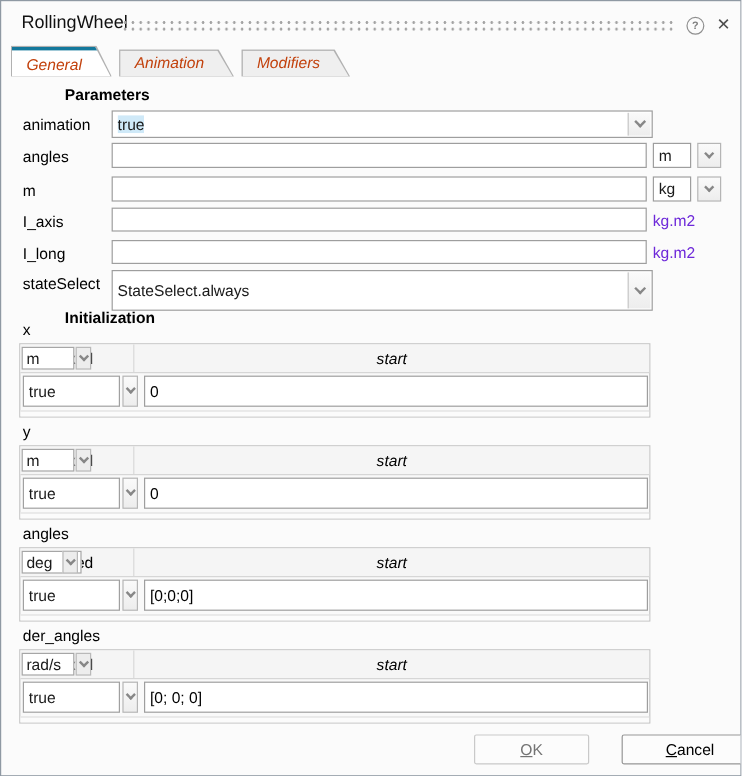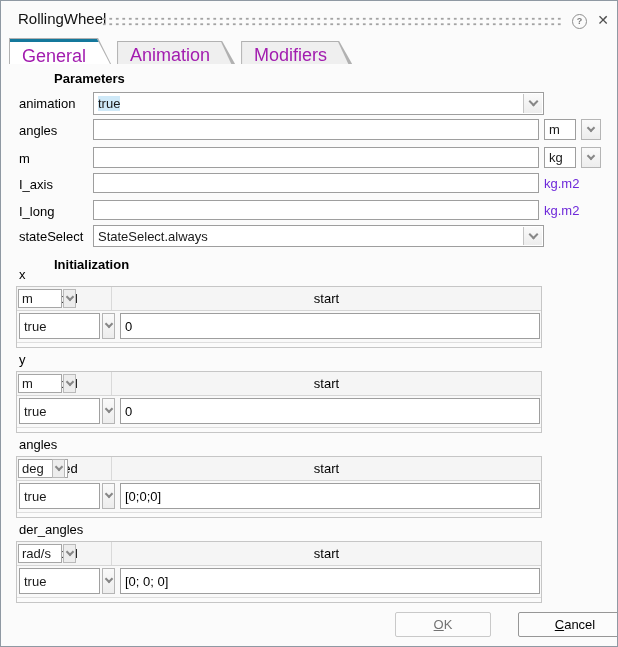--- a/index.html
+++ b/index.html
@@ -28,22 +28,22 @@
   }
   .close-btn {
     position:absolute; left:593px; top:10px; width:18px; height:18px;
     display:flex; align-items:center; justify-content:center;
     color:#4f4f4f; font-size:14px; line-height:1;
   }
   
   .tabbar { position:absolute; left:8px; top:37px; height:26px; display:flex; align-items:flex-end; }
   .tab { position:relative; margin-right:6px; padding:1px 1px 0 1px; background:#b1b1b1;
          clip-path: polygon(0 0, calc(100% - 13px) 0, 100% 100%, 0 100%); }
-  .tab-inner { background:#efefef; padding:3px 24px 4px 12px; font-size:18px; color:#a21caf;
-         clip-path: polygon(0 0, calc(100% - 13px) 0, 100% 100%, 0 100%); }
+  .tab-inner { background:#efefef; padding:3px 24px 4px 12px; font-size:13px; color:#c2410c;
+         clip-path: polygon(0 0, calc(100% - 13px) 0, 100% 100%, 0 100%); font-style: italic; }
   .tab.active { height:26px; }
   .tab.inactive { height:23px; }
   .tab.active .tab-inner { background:#ffffff; border-top:3px solid var(--accent); padding-top:4px; height:25px; }
   
   .flabel { position:absolute; left:18px; color:#000; }
   .heading { position:absolute; left:18px; font-weight:bold; color:#000;margin-left:35px; }
   .tinput {
     position:absolute; border:1px solid #9e9e9e; background:#fff;
     font-family:inherit; font-size:13px; color:#000; padding:0 4px; outline:none;
   }
@@ -65,21 +65,21 @@
   .chev { width:7px; height:7px; border-right:2px solid #878787; border-bottom:2px solid #878787;
           transform:rotate(45deg); margin-top:-4px; }
   .chev.sm { width:6px; height:6px; }
   .unitlabel { position:absolute; left:543px; color:#6d28d9; }
   
   .itable { position:absolute; left:15px; width:526px; height:62px;
             border:1px solid #c6c6c6; background:#f9f9f9; }
   .ithead { position:relative; height:24px; background:#f5f5f5; border-bottom:1px solid #d6d6d6;
             display:flex; }
   .ithead .c1 { width:95px; border-right:1px solid #d9d9d9; display:flex; align-items:center; justify-content:center; color:#000; }
-  .ithead .c2 { flex:1; display:flex; align-items:center; justify-content:center; color:#000; }
+  .ithead .c2 { flex:1; display:flex; align-items:center; justify-content:center; color:#000;font-style:italic; }
   .unitcombo { position:absolute; left:1px; top:2px; height:19px; background:#fff;
                border:1px solid #a6a6a6; display:flex; align-items:center; padding-left:3px; z-index:2; }
   .unitarrow { position:absolute; top:2px; height:19px; width:13px; background:#ededed;
                border:1px solid #b9b9b9; display:flex; align-items:center; justify-content:center; z-index:2; }
   .itrow { position:relative; height:31px; }
   .truecombo { position:absolute; left:2px; top:2px; width:81px; height:26px; background:#fff;
                border:1px solid #a0a0a0; display:flex; align-items:center; padding-left:4px; }
   .truearrow { position:absolute; left:85px; top:2px; width:13px; height:26px;
                background:linear-gradient(#fafafa,#ededed); border:1px solid #b5b5b5;
                display:flex; align-items:center; justify-content:center; }
@@ -149,21 +149,21 @@
 
   <div class="flabel" style="top:176px">I_axis</div>
   <input class="tinput" style="left: 92px; top: 172px; width: 446px; height: 20px;" value="">
   <div class="unitlabel" style="top:175px">kg.m2</div>
 
   <div class="flabel" style="top:203px">I_long</div>
   <input class="tinput" style="left: 92px; top: 199px; width: 446px; height: 20px;" value="">
   <div class="unitlabel" style="top:202px">kg.m2</div>
 
   <div class="flabel" style="top:228px">stateSelect</div>
-  <div class="combo" style="left:92px; top:224px; width:451px; height:22px;">
+  <div class="combo" style="left:92px; top:224px; width:451px; height:34px;">
     <div class="val">StateSelect.always</div>
     <div class="arrowbtn-in">
         <div class="chev"></div>
       </div>
   </div>
 
   <div class="heading" style="top:256px">Initialization</div>
 
   <div class="flabel" style="top:266px">x</div>
   <div class="itable" style="top:285px">

